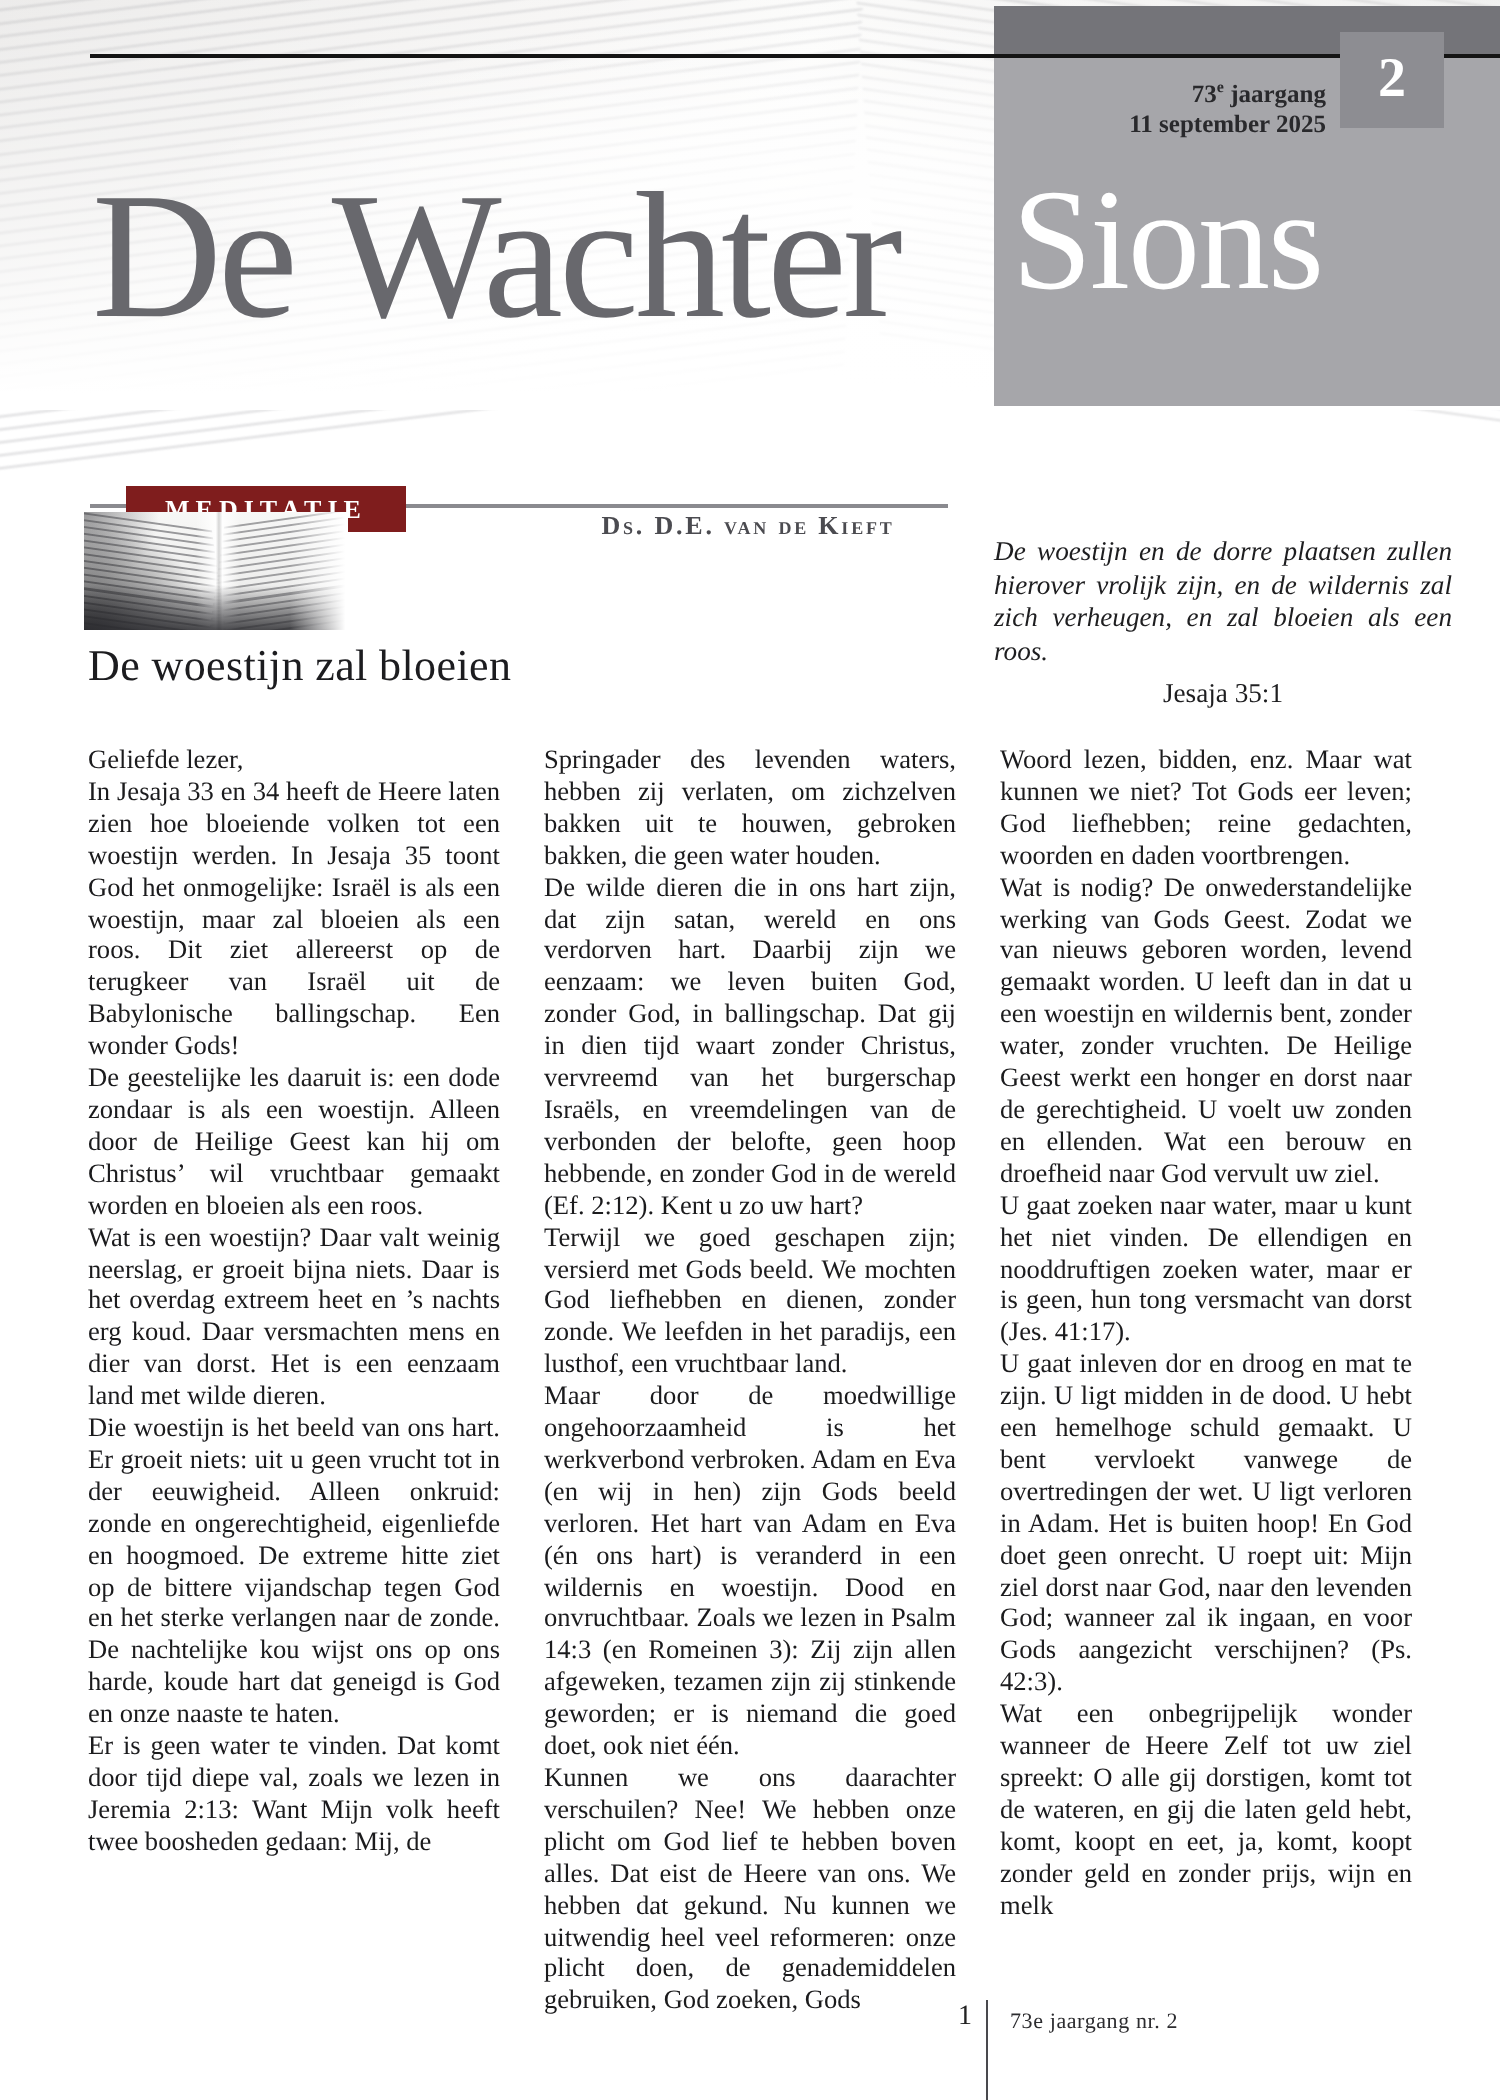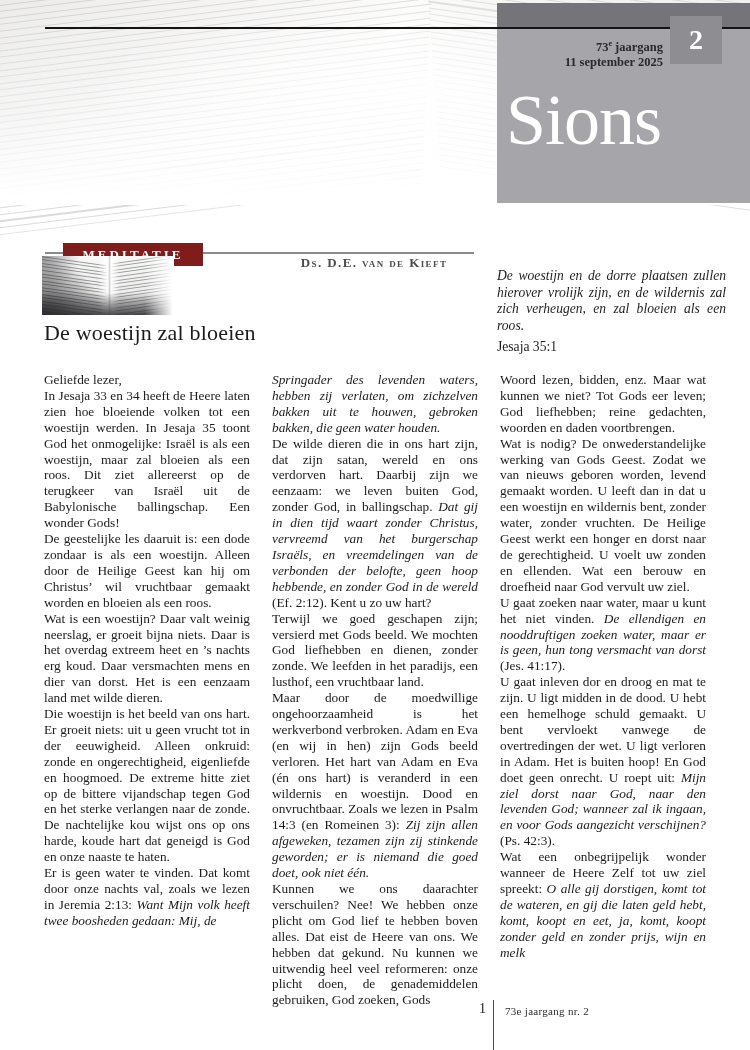--- a/index.html
+++ b/index.html
@@ -56,28 +56,28 @@
   .bp-shadow-bottom{position:absolute;inset:0;
      background:linear-gradient(to top, rgba(45,45,49,0.85), rgba(45,45,49,0) 38%);}
   .bp-shadow-tl{position:absolute;inset:0;
      background:radial-gradient(circle at 0% 0%, rgba(70,70,74,0.55), rgba(70,70,74,0) 26%);}
   .bp-fade-r{position:absolute;inset:0;
      background:linear-gradient(to right, rgba(255,255,255,0) 78%, #ffffff 99%);}
 
   
   .scripture{position:absolute;left:497px;top:268px;width:229px;font-size:13.6px;line-height:16.6px;color:#1e1e20;}
   .scripture-quote{font-style:italic;text-align:justify;}
-  .scripture-ref{text-align:left;margin-top:5px;}
+  .scripture-ref{text-align:center;margin-top:5px;}
 
   
   .article-title{position:absolute;left:44px;top:320px;font-size:22px;color:#1c1c1f;letter-spacing:0.2px;}
   .columns{position:absolute;left:44px;top:372px;width:662px;display:flex;gap:22px;}
   .col{width:206px;font-size:13.3px;line-height:15.9px;text-align:justify;color:#1b1b1d;}
   .col p{margin:0;}
-  .it{font-style:italic;margin-top:26px;}
+  .it{margin-top:26px;}
 
   
   .page-num{position:absolute;left:462px;top:1001px;width:24px;text-align:right;font-size:14px;color:#222;}
   .footer-rule{position:absolute;left:493px;top:1000px;width:1px;height:50px;background:#49494d;}
   .footer-label{position:absolute;left:505px;top:1005px;font-size:11px;color:#2c2c2f;letter-spacing:0.3px;}
 </style>
 </head>
 <body>
 
 <div class="page">
@@ -88,20 +88,21 @@
     <div class="issue-panel"></div>
     <div class="issue-panel-dark"></div>
     <div class="top-rule"></div>
     <div class="issue-meta">
       <div><span>73</span><sup>e</sup><span> jaargang</span></div>
       <div>11 september 2025</div>
     </div>
     <div class="issue-number-box">
       <span>2</span>
     </div>
+    <div class="title-left">De Wachter</div>
     <div class="title-right">Sions</div>
   </div>
 
   <div class="rubric-rule"></div>
   <div class="rubric-box">MEDITATIE</div>
   <div class="author">Ds. D.E. van de Kieft</div>
 
   <div class="bible-photo">
     <div class="bp-left"></div>
     <div class="bp-right"></div>
@@ -118,21 +119,21 @@
   </div>
 
   <div class="article-title">De woestijn zal bloeien</div>
   <div class="columns">
     <div class="col">
         <p><span>Geliefde lezer,</span></p>
         <p><span>In Jesaja 33 en 34 heeft de Heere laten zien hoe bloeiende volken tot een woestijn werden. In Jesaja 35 toont God het onmogelijke: Israël is als een woestijn, maar zal bloeien als een roos. Dit ziet allereerst op de terugkeer van Israël uit de Babylonische ballingschap. Een wonder Gods!</span></p>
         <p><span>De geestelijke les daaruit is: een dode zondaar is als een woestijn. Alleen door de Heilige Geest kan hij om Christus’ wil vruchtbaar gemaakt worden en bloeien als een roos.</span></p>
         <p><span>Wat is een woestijn? Daar valt weinig neerslag, er groeit bijna niets. Daar is het overdag extreem heet en ’s nachts erg koud. Daar versmachten mens en dier van dorst. Het is een eenzaam land met wilde dieren.</span></p>
         <p><span>Die woestijn is het beeld van ons hart. Er groeit niets: uit u geen vrucht tot in der eeuwigheid. Alleen onkruid: zonde en ongerechtigheid, eigenliefde en hoogmoed. De extreme hitte ziet op de bittere vijandschap tegen God en het sterke verlangen naar de zonde. De nachtelijke kou wijst ons op ons harde, koude hart dat geneigd is God en onze naaste te haten.</span></p>
-        <p><span>Er is geen water te vinden. Dat komt door onze nachts val, zoals we lezen in Jeremia 2:13: </span><span class="it">Want Mijn volk heeft twee boosheden gedaan: Mij, de</span></p>
+        <p><span>Er is geen water te vinden. Dat komt door tijd diepe val, zoals we lezen in Jeremia 2:13: </span><span class="it">Want Mijn volk heeft twee boosheden gedaan: Mij, de</span></p>
       </div>
     <div class="col">
         <p><span class="it">Springader des levenden waters, hebben zij verlaten, om zichzelven bakken uit te houwen, gebroken bakken, die geen water houden.</span></p>
         <p><span>De wilde dieren die in ons hart zijn, dat zijn satan, wereld en ons verdorven hart. Daarbij zijn we eenzaam: we leven buiten God, zonder God, in ballingschap. </span><span class="it">Dat gij in dien tijd waart zonder Christus, vervreemd van het burgerschap Israëls, en vreemdelingen van de verbonden der belofte, geen hoop hebbende, en zonder God in de wereld</span><span> (Ef. 2:12). Kent u zo uw hart?</span></p>
         <p><span>Terwijl we goed geschapen zijn; versierd met Gods beeld. We mochten God liefhebben en dienen, zonder zonde. We leefden in het paradijs, een lusthof, een vruchtbaar land.</span></p>
         <p><span>Maar door de moedwillige ongehoorzaamheid is het werkverbond verbroken. Adam en Eva (en wij in hen) zijn Gods beeld verloren. Het hart van Adam en Eva (én ons hart) is veranderd in een wildernis en woestijn. Dood en onvruchtbaar. Zoals we lezen in Psalm 14:3 (en Romeinen 3): </span><span class="it">Zij zijn allen afgeweken, tezamen zijn zij stinkende geworden; er is niemand die goed doet, ook niet één.</span></p>
         <p><span>Kunnen we ons daarachter verschuilen? Nee! We hebben onze plicht om God lief te hebben boven alles. Dat eist de Heere van ons. We hebben dat gekund. Nu kunnen we uitwendig heel veel reformeren: onze plicht doen, de genademiddelen gebruiken, God zoeken, Gods</span></p>
       </div>
     <div class="col">
         <p><span>Woord lezen, bidden, enz. Maar wat kunnen we niet? Tot Gods eer leven; God liefhebben; reine gedachten, woorden en daden voortbrengen.</span></p>

